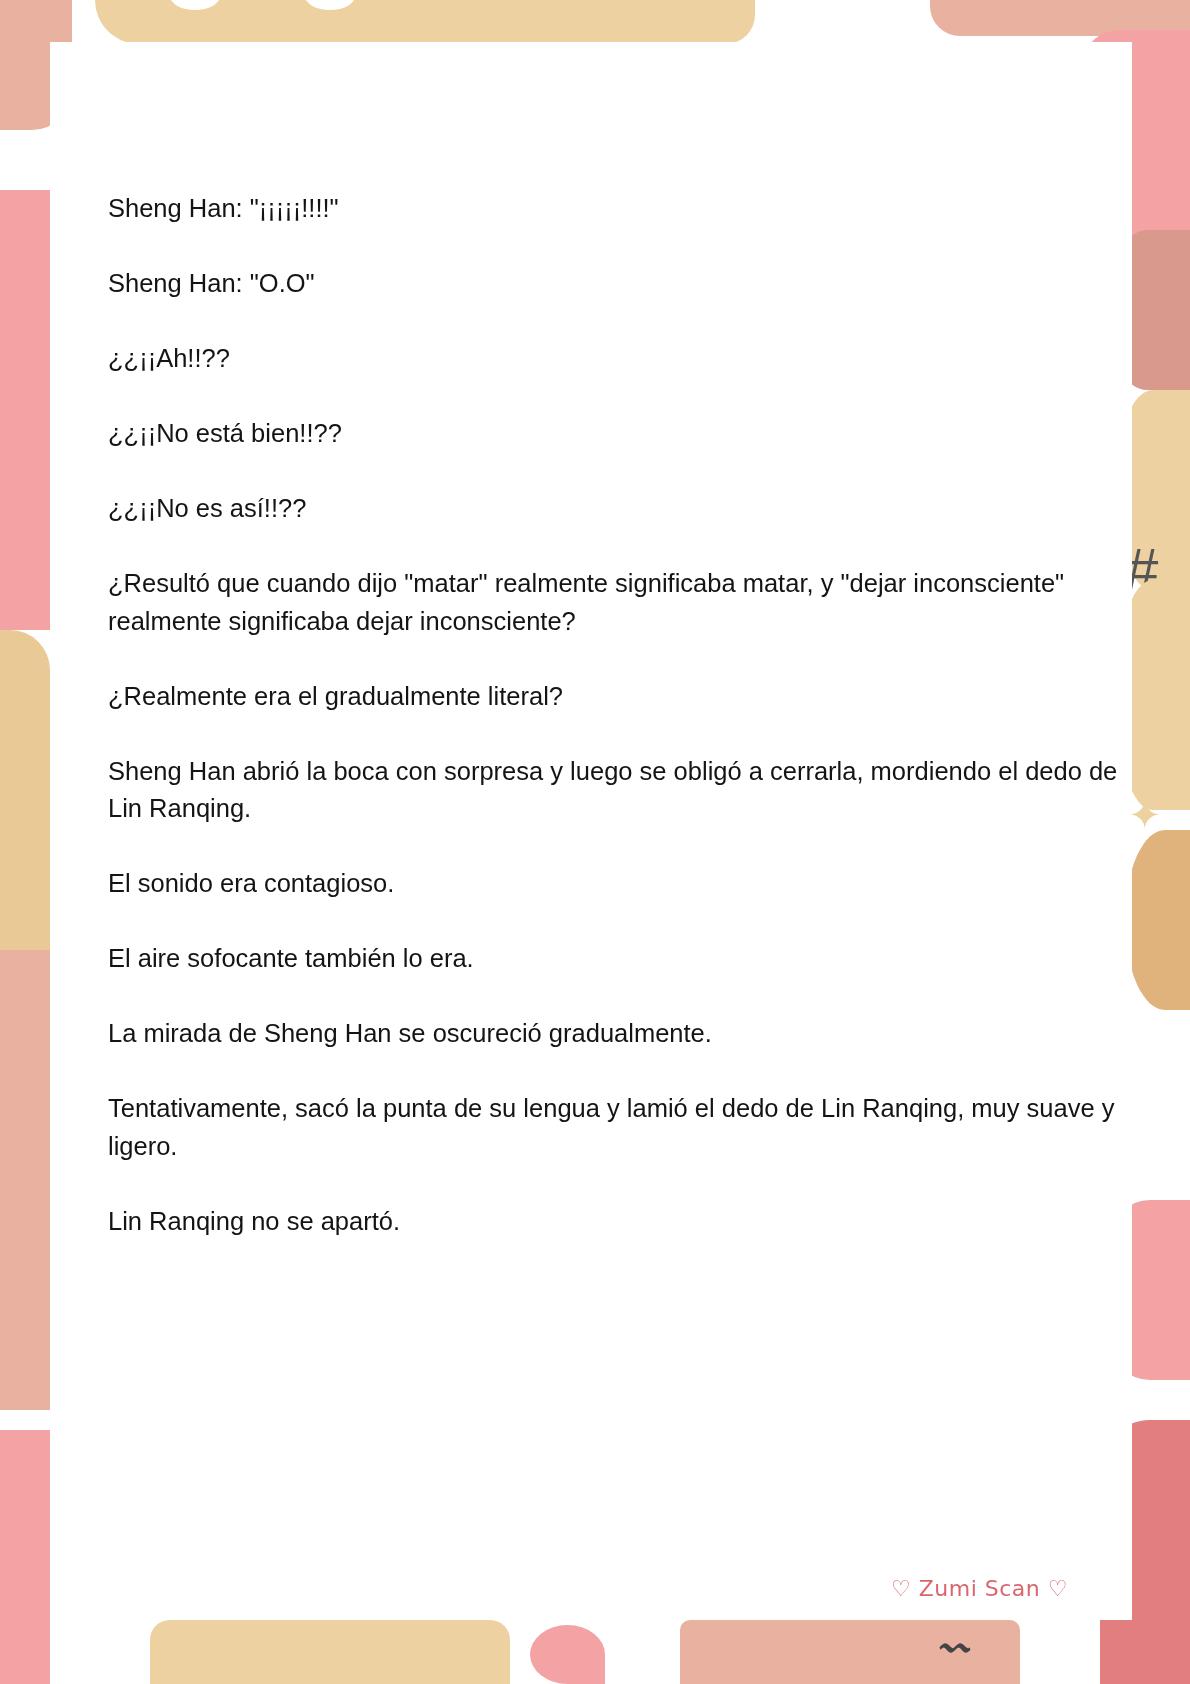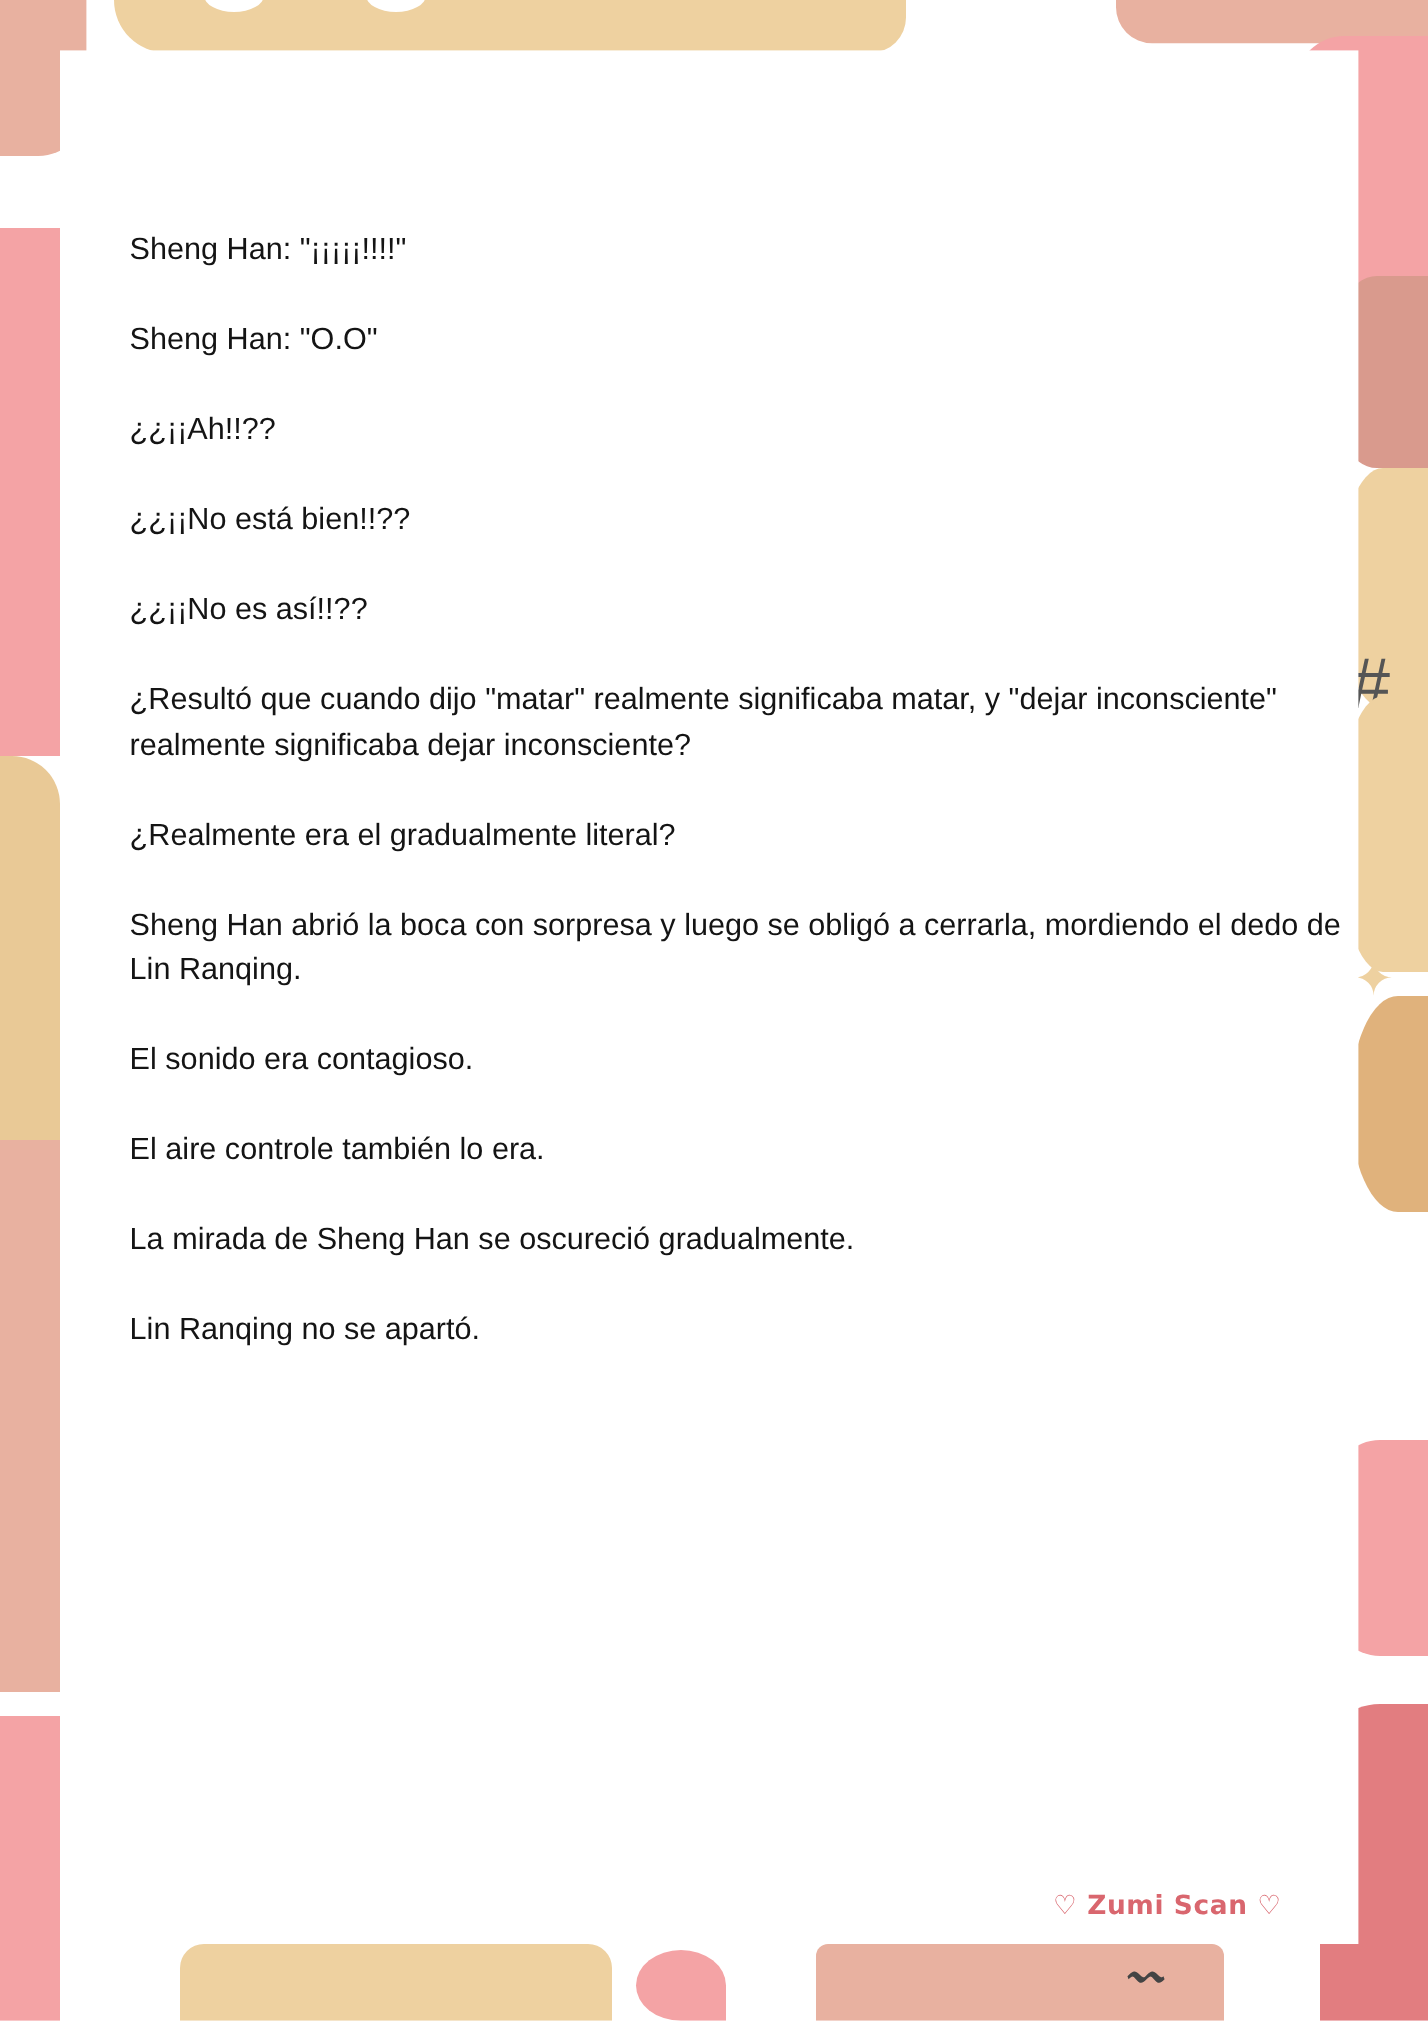--- a/index.html
+++ b/index.html
@@ -14,21 +14,21 @@
       background: #ffffff; z-index: 5;
     }
     .content {
       position: absolute; left: 58px; top: 148px; width: 1010px;
       color: #141414; font-size: 25.5px; line-height: 37.5px;
     }
     .content p { margin: 0 0 37.5px 0; }
     .footer {
       position: absolute; right: 64px; top: 1534px;
       color: #d9666e; font-size: 22px; letter-spacing: 0.5px;
-      font-family: "DejaVu Sans", sans-serif; font-weight: 700;
+      font-family: "DejaVu Sans", sans-serif; font-weight: 400;
     }
   </style>
 </head>
 <body>
 
 <div>
 
   <div class="deco" style="left:95px;top:0;width:660px;height:44px;background:#eed1a0;border-radius:0 0 40px 60px;"></div>
   <div class="deco" style="left:170px;top:-18px;width:50px;height:28px;background:#fff;border-radius:50%;"></div>
   <div class="deco" style="left:305px;top:-18px;width:50px;height:28px;background:#fff;border-radius:50%;"></div>
@@ -60,18 +60,19 @@
   <div class="content">
     <p>Sheng Han: "¡¡¡¡¡!!!!"</p>
     <p>Sheng Han: "O.O"</p>
     <p>¿¿¡¡Ah!!??</p>
     <p>¿¿¡¡No está bien!!??</p>
     <p>¿¿¡¡No es así!!??</p>
     <p>¿Resultó que cuando dijo "matar" realmente significaba matar, y "dejar inconsciente" realmente significaba dejar inconsciente?</p>
     <p>¿Realmente era el gradualmente literal?</p>
     <p>Sheng Han abrió la boca con sorpresa y luego se obligó a cerrarla, mordiendo el dedo de Lin Ranqing.</p>
     <p>El sonido era contagioso.</p>
-    <p>El aire controle también lo era.</p>
+    <p>El aire sofocante también lo era.</p>
     <p>La mirada de Sheng Han se oscureció gradualmente.</p>
+    <p>Tentativamente, sacó la punta de su lengua y lamió el dedo de Lin Ranqing, muy suave y ligero.</p>
     <p>Lin Ranqing no se apartó.</p>
   </div>
   <div class="footer">♡ Zumi Scan ♡</div>
 </div>
 
 </body></html>

